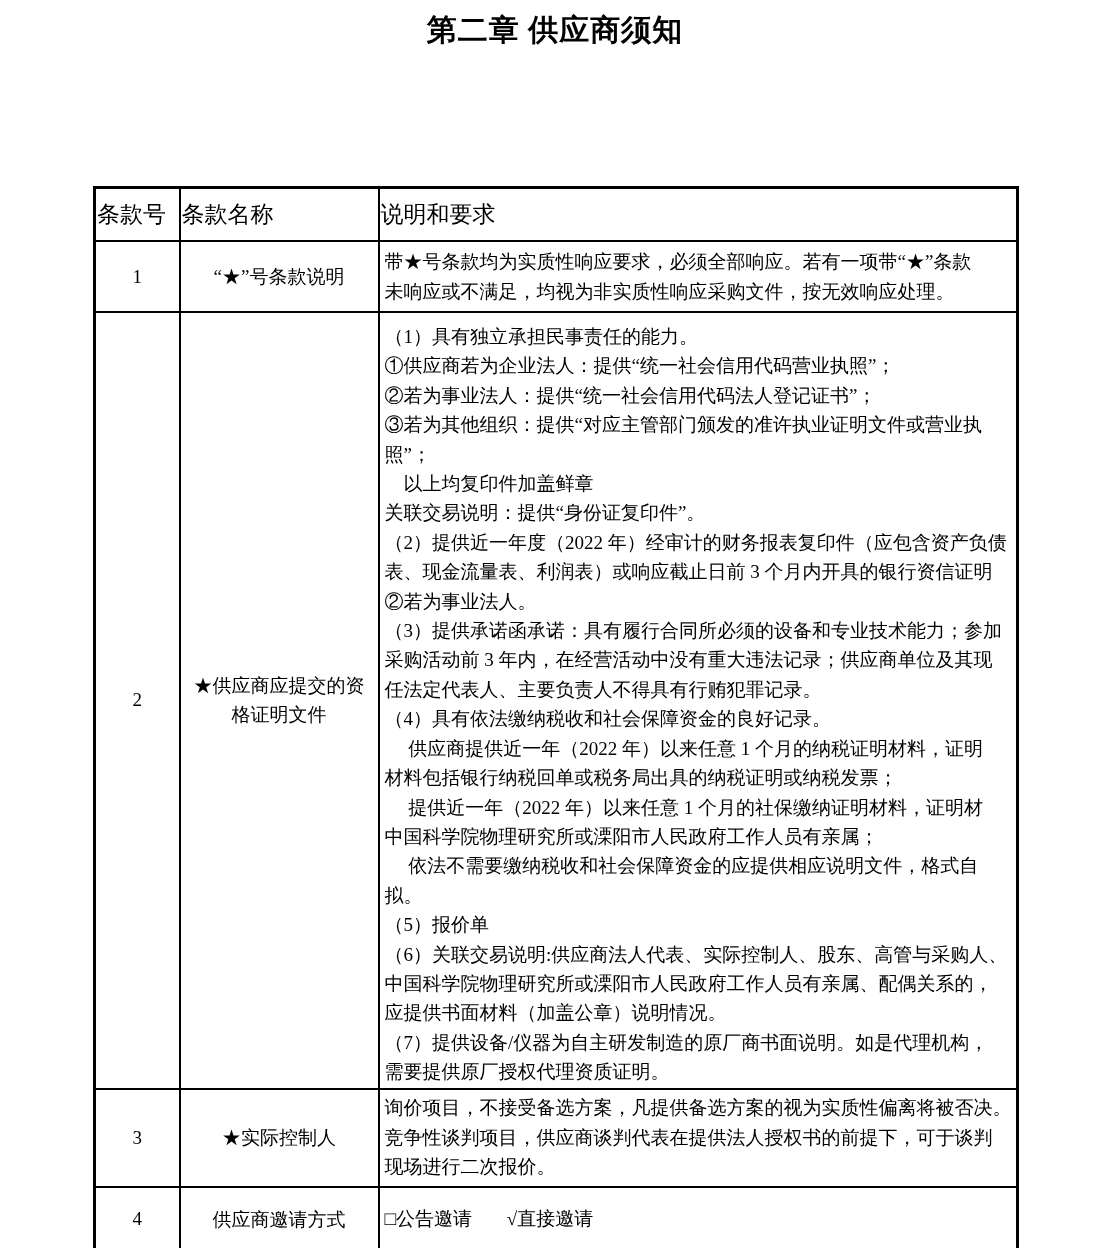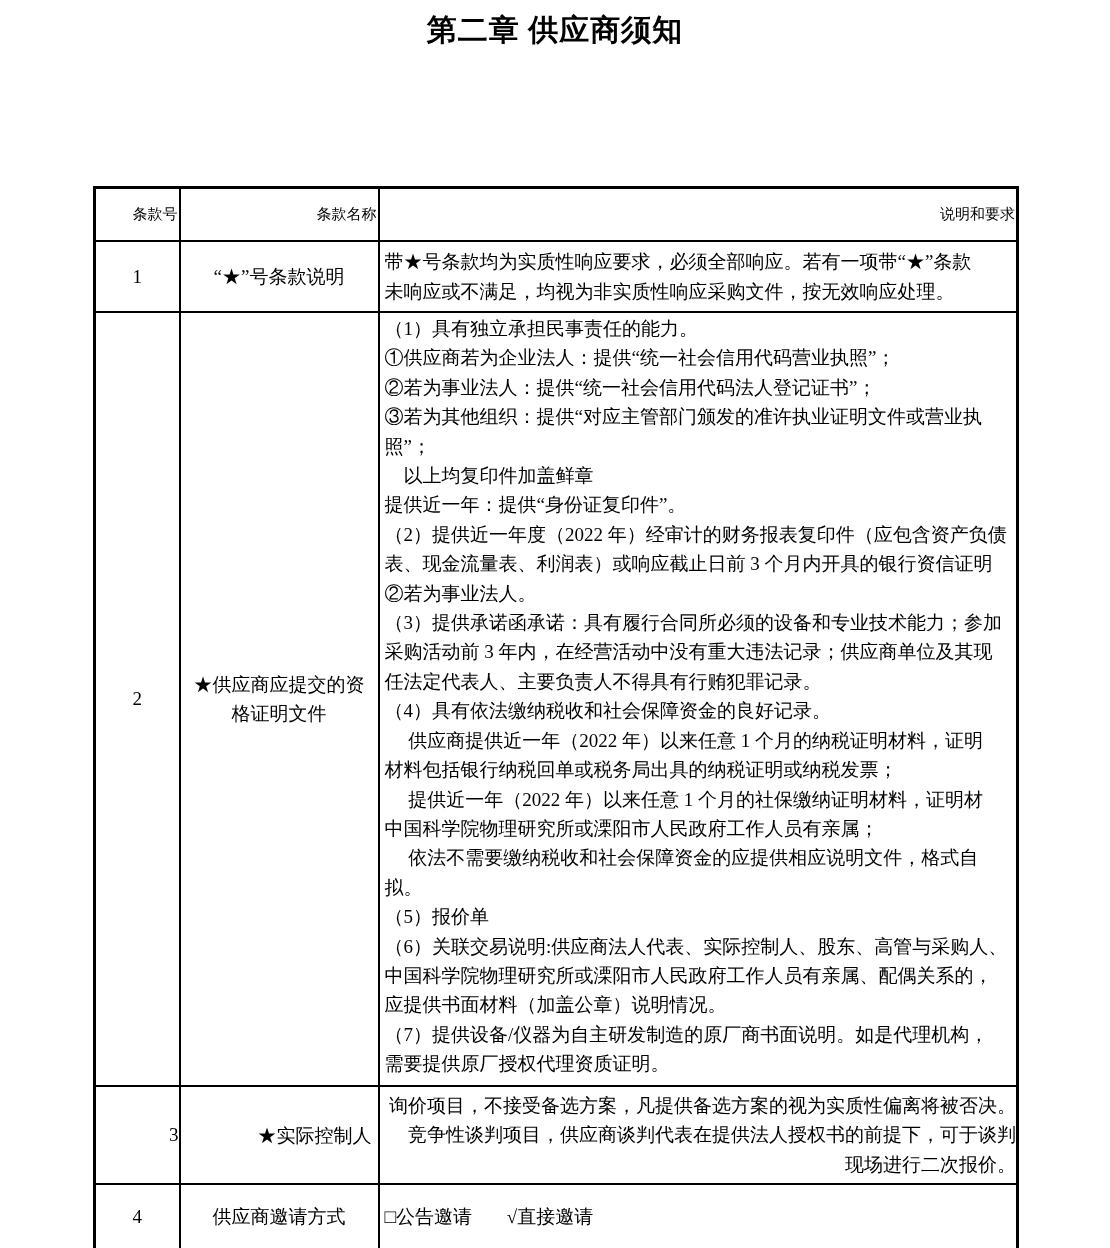--- a/index.html
+++ b/index.html
@@ -28,26 +28,26 @@
     border:3px solid #000;
     font-size:19px;
   }
   table.doc-table td{
     border:2px solid #000;
     overflow:visible;
   }
   td.col-no{text-align:center;vertical-align:middle;padding:0;}
   td.col-name{text-align:center;vertical-align:middle;padding:4px 6px;line-height:29px;}
   td.col-desc{vertical-align:middle;padding:1px 0 1px 5px;}
-  td.col-desc.top{vertical-align:top;padding-top:1px;}
-  td.hdr{text-align:right;vertical-align:middle;height:49px;font-size:15px;}
+  td.col-desc.top{vertical-align:top;padding-top:9px;}
+  td.hdr{text-align:left;vertical-align:middle;height:49px;font-size:23px;}
   .tline{line-height:29.4px;white-space:pre;}
   tr.r1 td{height:61px;}
   tr.r2 td{height:764px;}
-  tr.r3 td{height:88px;text-align:right;}
+  tr.r3 td{height:88px;}
   tr.r4 td{height:55px;}
   .opt{display:inline-block;white-space:pre;}
   .opt + .opt{margin-left:30px;}
 </style>
 </head>
 <body>
 
 <div class="page">
 
   <div class="doc-title">第二章 供应商须知</div>
@@ -78,21 +78,21 @@
       <tr class="r2">
         <td class="col-no">2</td>
         <td class="col-name">★供应商应提交的资格证明文件</td>
         <td class="col-desc top">
             <div class="tline">（1）具有独立承担民事责任的能力。</div>
             <div class="tline">①供应商若为企业法人：提供“统一社会信用代码营业执照”；</div>
             <div class="tline">②若为事业法人：提供“统一社会信用代码法人登记证书”；</div>
             <div class="tline">③若为其他组织：提供“对应主管部门颁发的准许执业证明文件或营业执</div>
             <div class="tline">照”；</div>
             <div class="tline">　以上均复印件加盖鲜章</div>
-            <div class="tline">提供近一年：提供“身份证复印件”。</div>
+            <div class="tline">关联交易说明：提供“身份证复印件”。</div>
             <div class="tline">（2）提供近一年度（2022 年）经审计的财务报表复印件（应包含资产负债</div>
             <div class="tline">表、现金流量表、利润表）或响应截止日前 3 个月内开具的银行资信证明</div>
             <div class="tline">②若为事业法人。</div>
             <div class="tline">（3）提供承诺函承诺：具有履行合同所必须的设备和专业技术能力；参加</div>
             <div class="tline">采购活动前 3 年内，在经营活动中没有重大违法记录；供应商单位及其现</div>
             <div class="tline">任法定代表人、主要负责人不得具有行贿犯罪记录。</div>
             <div class="tline">（4）具有依法缴纳税收和社会保障资金的良好记录。</div>
             <div class="tline">　 供应商提供近一年（2022 年）以来任意 1 个月的纳税证明材料，证明</div>
             <div class="tline">材料包括银行纳税回单或税务局出具的纳税证明或纳税发票；</div>
             <div class="tline">　 提供近一年（2022 年）以来任意 1 个月的社保缴纳证明材料，证明材</div>

